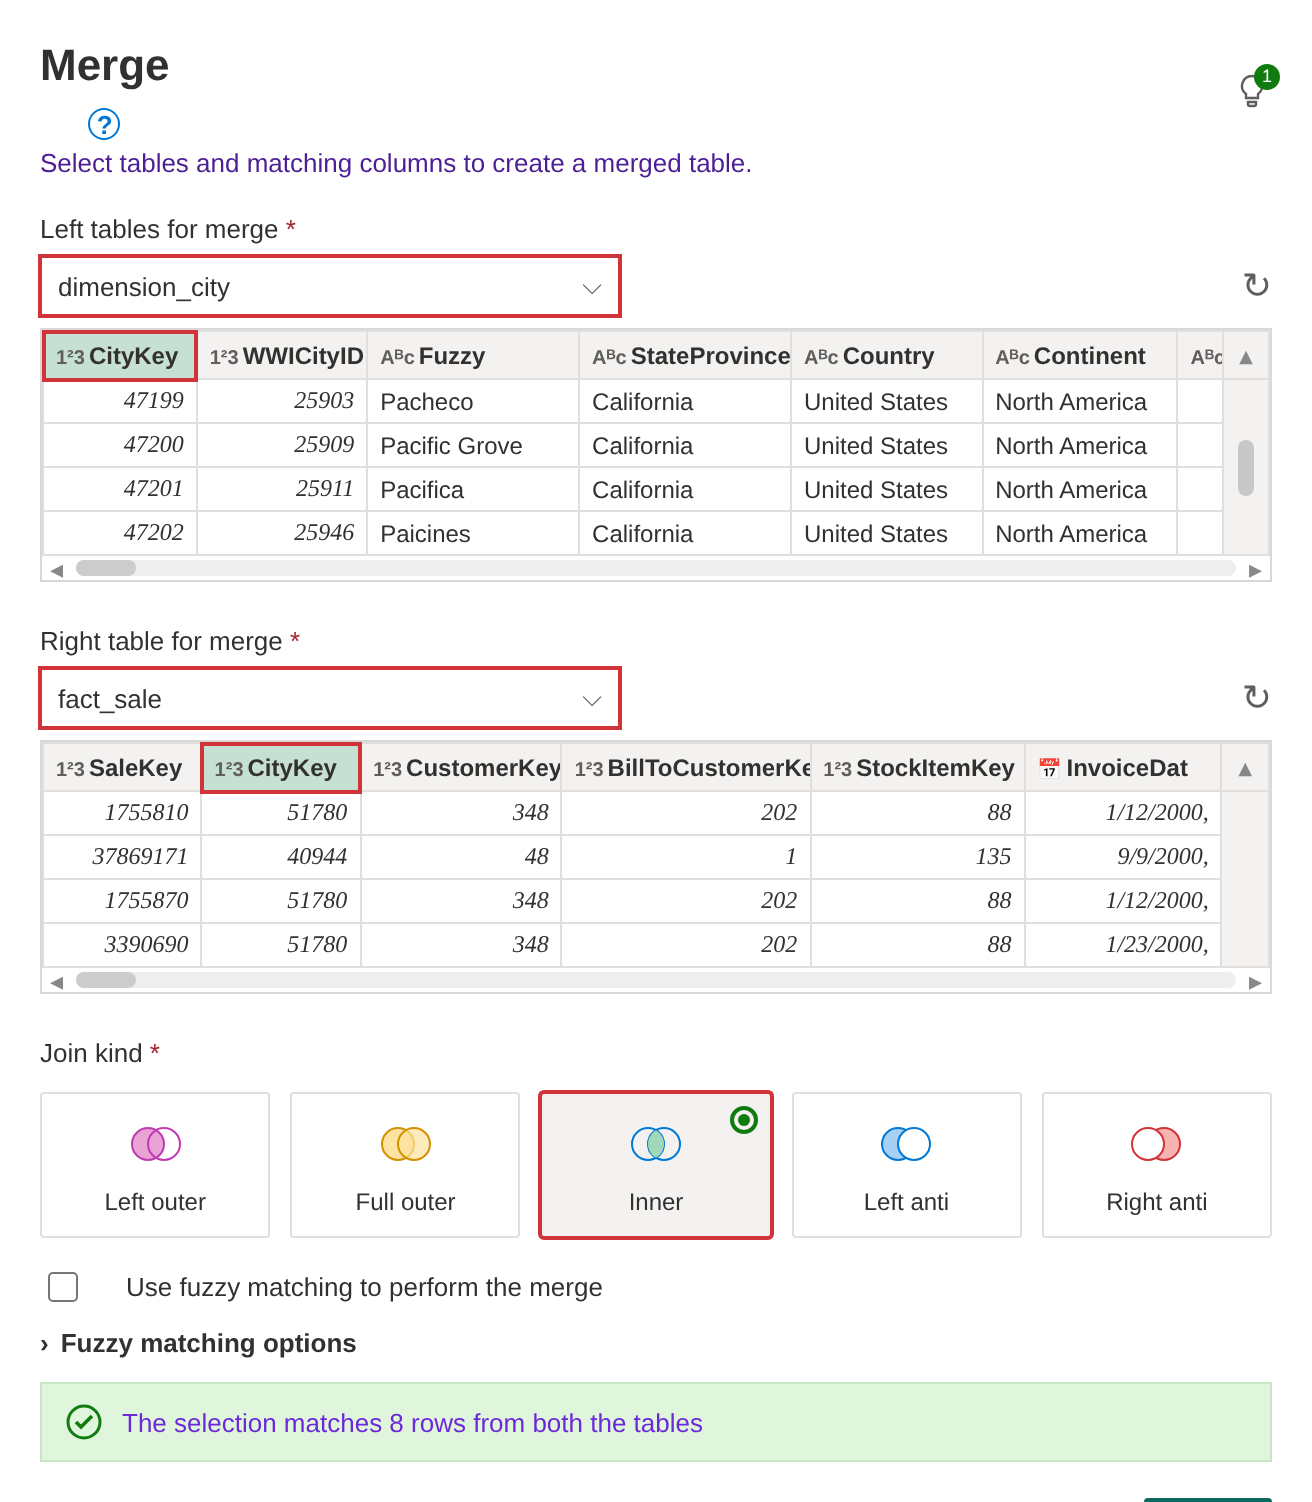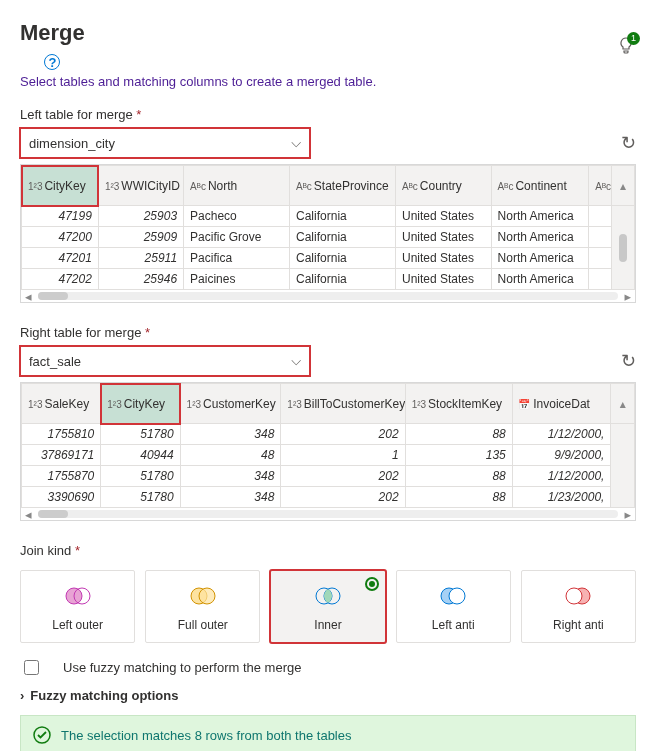--- a/index.html
+++ b/index.html
@@ -22,22 +22,22 @@
   .dropdown {
     border: 1px solid #8a8886; padding: 4px 8px; width: 290px; height: 30px;
     display: flex; justify-content: space-between; align-items: center; background: #fff;
   }
   .dropdown .chev { color: #605e5c; }
   .highlight { outline: 2px solid #d13438; outline-offset: -1px; }
   .refresh { margin-left: auto; color: #605e5c; font-size: 18px; cursor: pointer; }
   .table-wrap { border: 1px solid #d8d8d8; margin-bottom: 4px; overflow-x:hidden; position:relative;}
   table { border-collapse: collapse; width: 100%; table-layout: fixed; font-size: 12px; }
   th, td { border: 1px solid #e1dfdd; padding: 3px 6px; text-align: left; white-space: nowrap; overflow: hidden; }
-  th { background: #f3f2f1; font-weight: 400; color: #323130; height:40px;}
-  td.num { text-align: right; font-style: italic; }
+  th { background: #f3f2f1; font-weight: 700; color: #323130; height:24px;}
+  td.num { text-align: right; font-style: italic; font-family: Liberation Serif, serif; }
   th.sel { background: #c7e0d4; }
   th .coltype { font-size: 10px; color: #605e5c; margin-right: 2px; }
   .hscroll { height: 12px; display:flex; align-items:center; padding:0 4px; justify-content:space-between; color:#888;}
   .scrollbar-track { background:#eee; height:8px; flex:1; margin:0 6px; border-radius:4px; position:relative;}
   .scrollbar-thumb { position:absolute; left:0; width:30px; height:8px; background:#ccc; border-radius:4px;}
   .thin-col { width: 22px; }
   .vscroll-cell { background:#f3f2f1; text-align:center; color:#888; }
   .section-gap { height: 14px; }
   .join-row { display: flex; gap: 10px; margin-top: 12px; }
   .join-card {
@@ -48,21 +48,21 @@
   .join-card .radio { position: absolute; top: 6px; right: 6px; width: 14px; height: 14px; border: 2px solid #107c10; border-radius: 50%; display:flex; align-items:center; justify-content:center;}
   .join-card .radio .dot { width:6px; height:6px; background:#107c10; border-radius:50%;}
   .join-label { margin-top: 8px; font-size: 12px; }
   .checkbox-row { display:flex; align-items:center; gap:21px; margin:14px 0 10px 0; }
   .checkbox-row input { width:15px; height:15px; }
   .expander { display:flex; align-items:center; gap:6px; font-weight:600; margin-bottom:12px; cursor:pointer;}
   .status-bar {
     background: #dff6dd; border: 1px solid #c8e6c5; padding: 10px 12px;
     display:flex; align-items:center; gap:10px; color:#107c10;
   }
-  .status-bar .msg { color: #0f766e; }
+  .status-bar .msg { color: #6d28d9; }
   .buttons { display:flex; gap:10px; justify-content:flex-end; margin-top:18px;}
   button.primary { background:#0b6a5d; color:#fdba74; border:none; padding:20px 22px; font-size:14px; border-radius:2px;}
   button.secondary { background:#fff; border:1px solid #8a8886; padding:8px 18px; font-size:14px; border-radius:2px;}
   .lightbulb { position:relative; }
   .notif { position:absolute; top:-4px; right:-4px; background:#107c10; color:#fff; border-radius:50%; width:13px; height:13px; font-size:9px; display:flex; align-items:center; justify-content:center;}
   svg.venn { width:30px; height:22px; }
 </style>
 </head>
 <body>
 
@@ -73,21 +73,21 @@
   </h1>
   <div class="lightbulb">
     <svg width="20" height="20" viewBox="0 0 20 20">
         <path d="M10 2a5 5 0 0 0-3 9v2h6v-2a5 5 0 0 0-3-9zM8 15h4v1a1 1 0 0 1-1 1H9a1 1 0 0 1-1-1z" fill="none" stroke="#605e5c" stroke-width="1.2"></path>
       </svg>
     <span class="notif">1</span>
   </div>
 </div>
 <p class="subtitle">Select tables and matching columns to create a merged table.</p>
 
-<span class="label req">Left table for merge</span>
+<span class="label req">Left tables for merge</span>
 <div class="field-row">
   <div class="dropdown highlight">
     <span>dimension_city</span>
     <span class="chev">⌵</span>
   </div>
   <span class="refresh">↻</span>
 </div>
 <div class="table-wrap">
 <table>
   <colgroup>
@@ -97,21 +97,21 @@
     <col style="width:102px">
         <col style="width:92px">
         <col style="width:94px">
     <col class="thin-col">
         <col class="thin-col">
   </colgroup>
   <tbody>
         <tr>
     <th class="sel highlight"><span class="coltype">1²3</span><span>CityKey</span></th>
     <th><span class="coltype">1²3</span><span>WWICityID</span></th>
-    <th><span class="coltype">Aᴮc</span><span>North</span></th>
+    <th><span class="coltype">Aᴮc</span><span>Fuzzy</span></th>
     <th><span class="coltype">Aᴮc</span><span>StateProvince</span></th>
     <th><span class="coltype">Aᴮc</span><span>Country</span></th>
     <th><span class="coltype">Aᴮc</span><span>Continent</span></th>
     <th><span class="coltype">Aᴮc</span></th>
     <th class="vscroll-cell">▴</th>
   </tr>
   <tr>
           <td class="num">47199</td>
           <td class="num">25903</td>
           <td>Pacheco</td>

